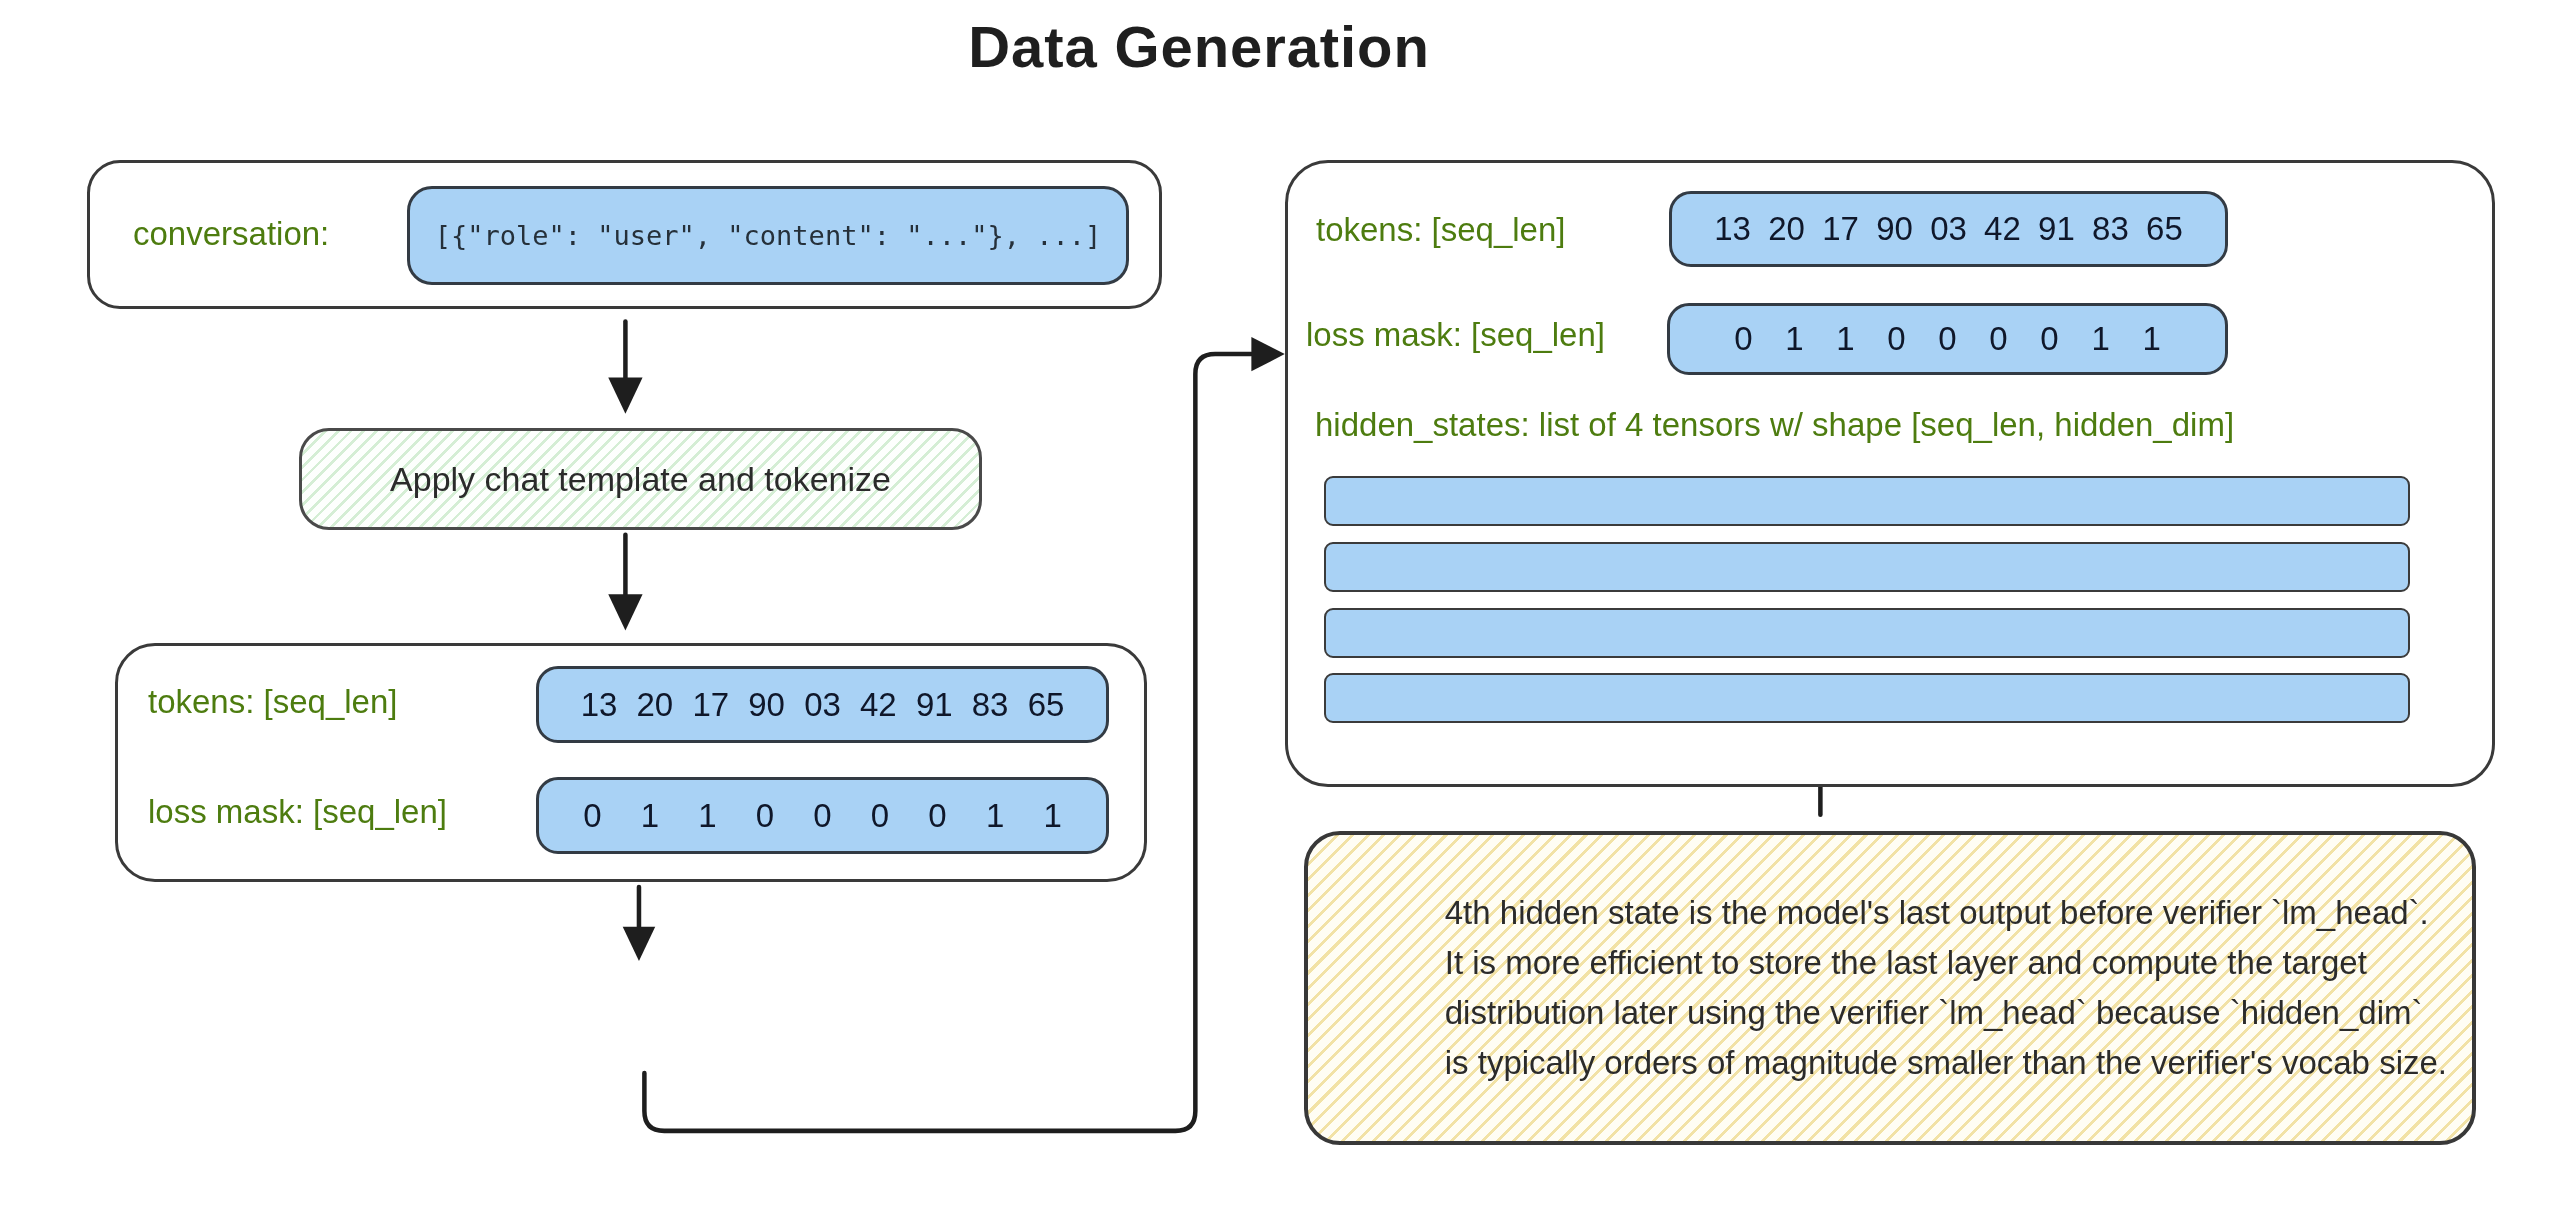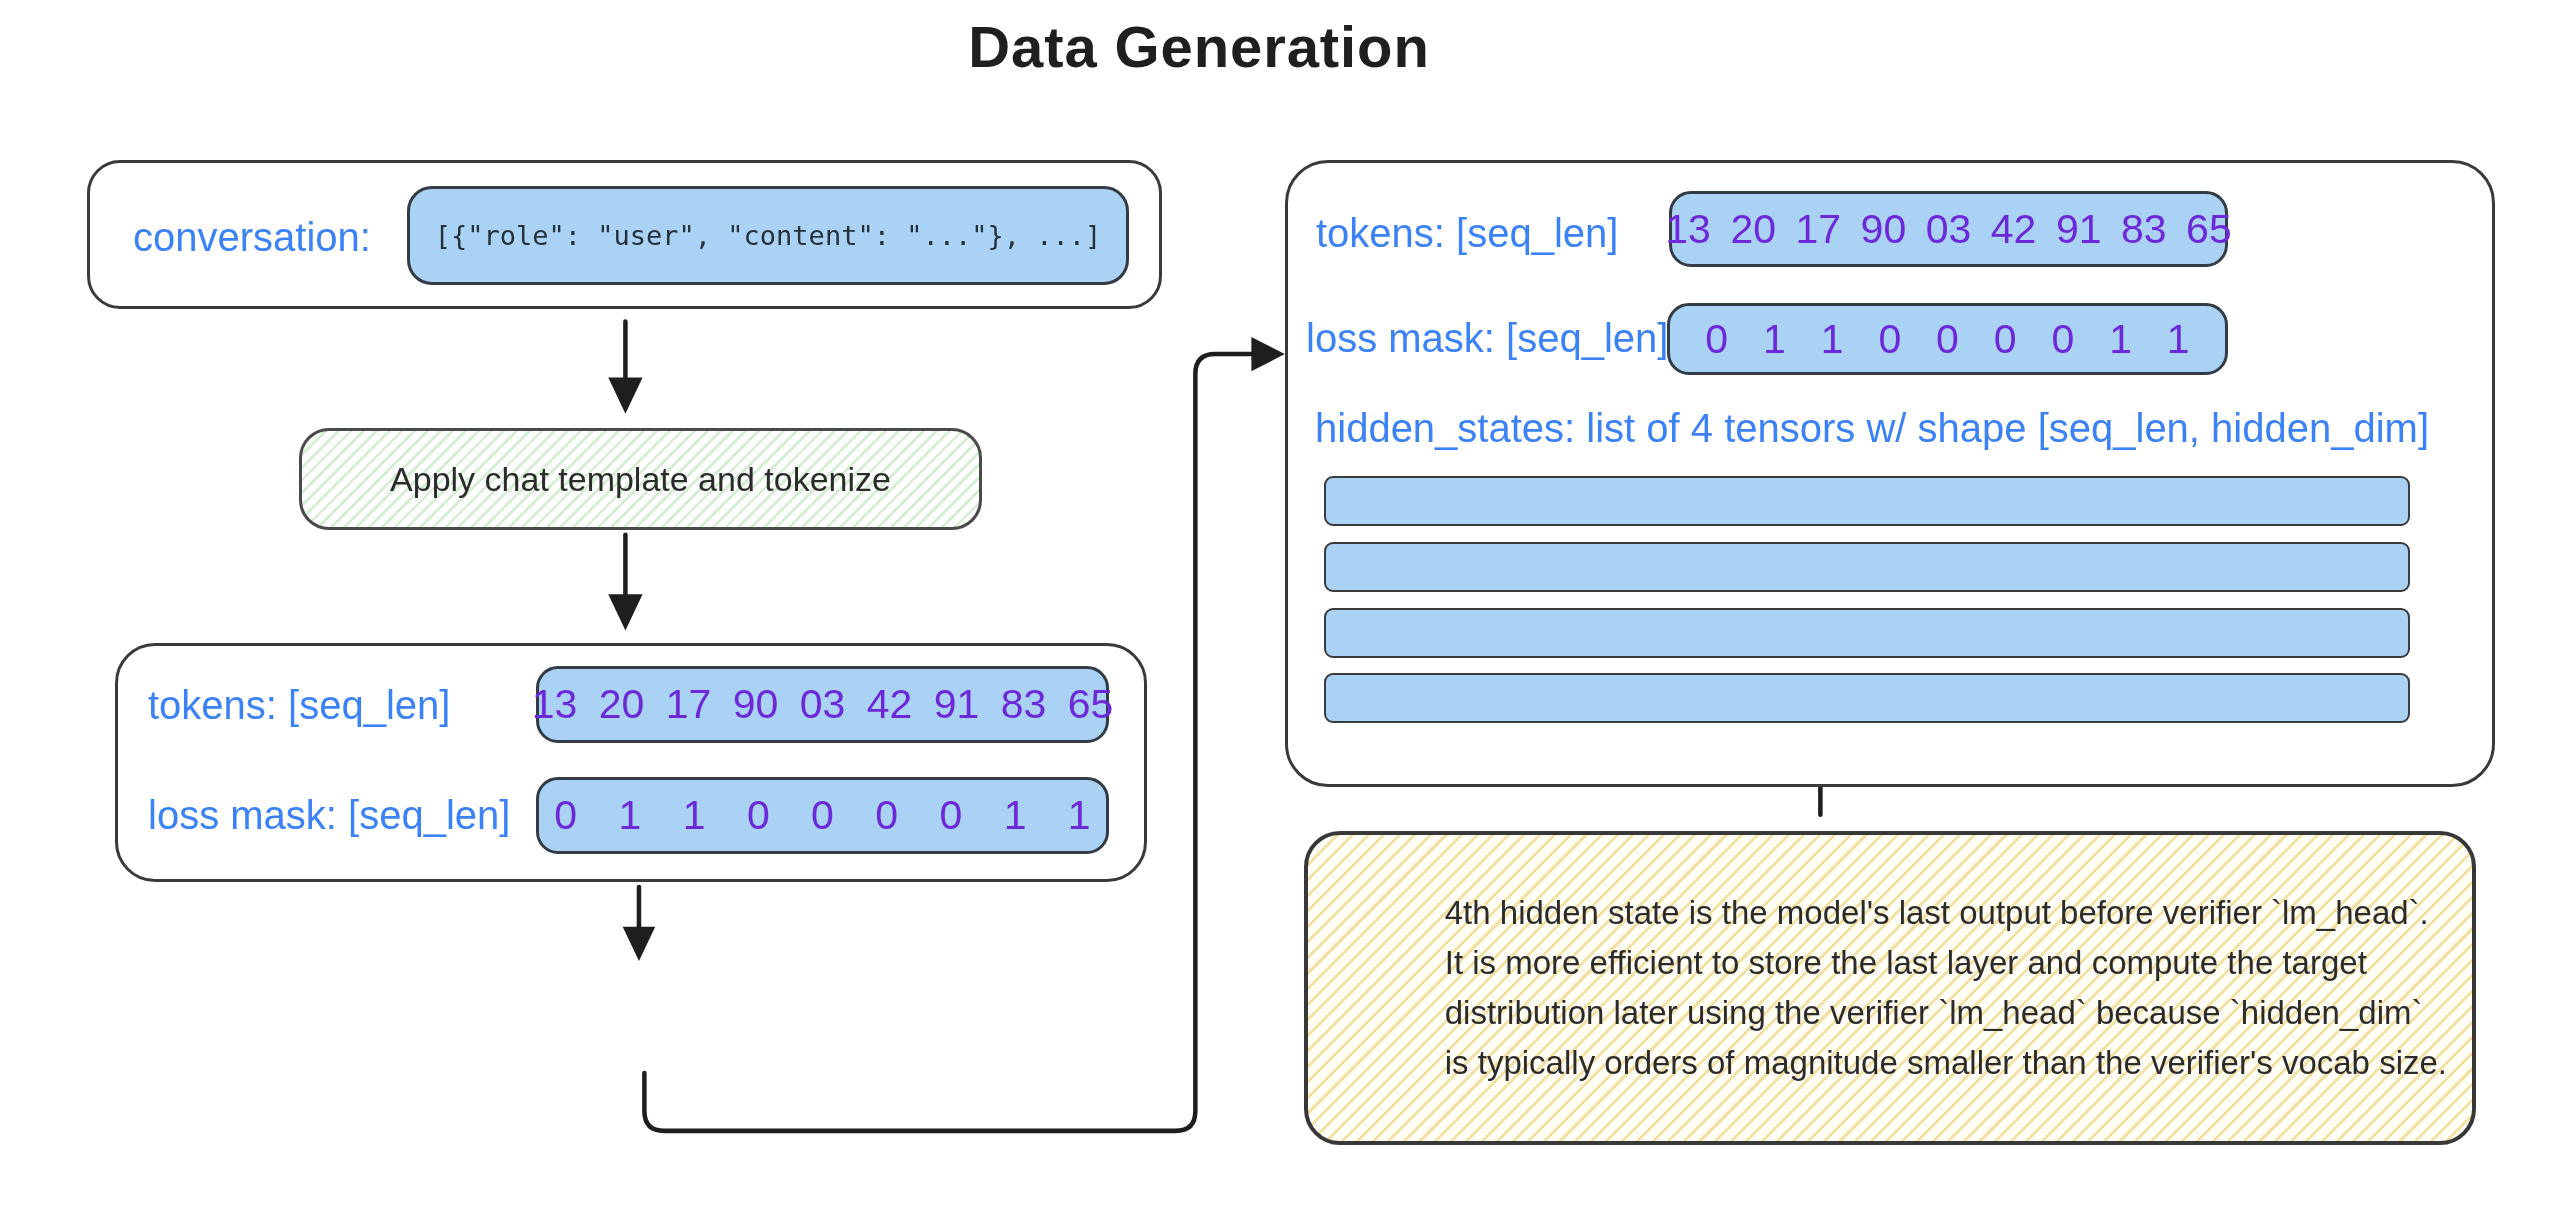--- a/index.html
+++ b/index.html
@@ -11,34 +11,34 @@
   .title{
     position:absolute;left:0;top:12.6px;width:2334px;text-align:center;
     font-size:58px;font-weight:700;color:#1f1f1f;letter-spacing:0.9px;
   }
   .box{
     position:absolute;background:#ffffff;border:3.6px solid #3a3a3a;border-radius:36px;
   }
   #conv-box{left:55px;top:160px;width:1069px;height:143px;border-radius:33px;}
   #tokens-box{left:83px;top:643px;width:1026px;height:233px;border-radius:40px;}
   #right-box{left:1253px;top:160px;width:1204px;height:621px;border-radius:43px;}
-  .lbl{position:absolute;font-size:40px;white-space:nowrap;color:#3b82f6;}
+  .lbl{position:absolute;font-size:33px;white-space:nowrap;color:#4d7c0f;}
   #conv-label{left:101px;top:215px;}
   #tokens-label-l{left:116px;top:683px;}
   #loss-label-l{left:116px;top:793px;}
   #tokens-label-r{left:1284px;top:211px;}
   #loss-label-r{left:1274px;top:316px;}
   #hidden-label{left:1283px;top:406px;}
   .pill{
     position:absolute;background:#a9d2f5;border:3.6px solid #333b44;border-radius:22px;
     display:flex;align-items:center;justify-content:center;white-space:nowrap;
   }
   #conv-pill{left:375px;top:186px;width:716px;height:93px;border-radius:25px;
     font-family:"DejaVu Sans Mono", monospace;font-size:27px;color:#25303a;}
-  .digits{font-size:41px;color:#6d28d9;}
+  .digits{font-size:33px;color:#0f172a;}
   #tokens-pill-l{left:504px;top:666px;width:567px;height:71px;word-spacing:10px;}
   #loss-pill-l{left:504px;top:777px;width:567px;height:71px;word-spacing:30px;}
   #tokens-pill-r{left:1637px;top:191px;width:553px;height:70px;word-spacing:8.1px;}
   #loss-pill-r{left:1635px;top:303px;width:555px;height:66px;word-spacing:23.5px;}
   .process{
     position:absolute;border:3.6px solid #4a4a4a;border-radius:30px;
     display:flex;align-items:center;justify-content:center;
     font-size:34px;color:#2b2b2b;white-space:nowrap;
     background:repeating-linear-gradient(135deg,#fdfffd 0px,#fdfffd 6.3px,#d5eed5 6.3px,#d5eed5 9px);
   }

